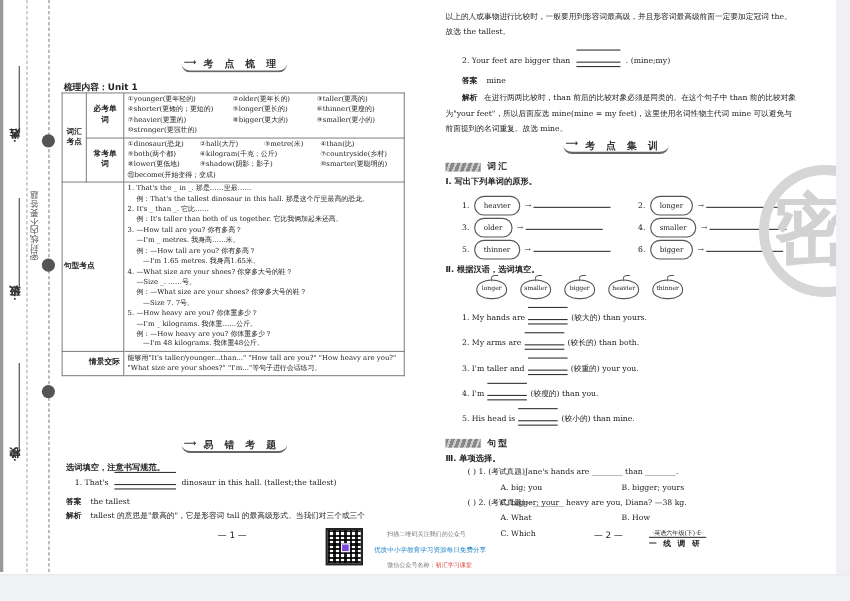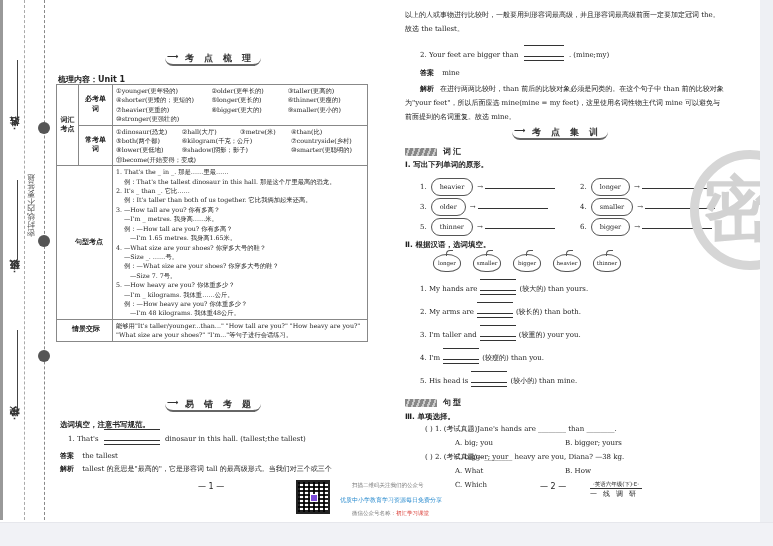--- a/index.html
+++ b/index.html
@@ -60,21 +60,21 @@
       repeating-linear-gradient(90deg, #222 0 2px, #fff 2px 5px);
     background-blend-mode: multiply; border: 2px solid #222; }
   .qr-dot { position: absolute; left: 12px; top: 12px; width: 8px; height: 8px; background: #7b4ad8; border: 1px solid #fff; }
   .promo { position: absolute; left: 340px; font-size: 5.5px; font-family: "DejaVu Sans", sans-serif; white-space: nowrap; }
   .promo.blue { color: #2b8ccf; font-size: 6px; }
   .promo.gray { color: #777; }
   .red { color: #d8322b; }
 
   .brand { position: absolute; left: 590px; top: 481px; text-align: center; font-family: "DejaVu Sans", sans-serif; }
   .brand .top { font-size: 5.5px; border-bottom: 1px solid #333; padding: 0 2px; }
-  .brand .bot { font-size: 7px; font-weight: normal; letter-spacing: 6px; }
+  .brand .bot { font-size: 7px; font-weight: bold; letter-spacing: 6px; }
   .opt { display: inline-block; width: 110px; }
 </style>
 </head>
 <body>
 
 <div class="sheet">
 
   <div class="leftstrip"></div>
   <div class="dash1"></div>
   <div class="dash2"></div>
@@ -124,42 +124,42 @@
           <span style="grid-column: span 2">⑥kilogram(千克；公斤)</span>
           <span>⑦countryside(乡村)</span>
           <span>⑧lower(更低地)</span>
           <span style="grid-column: span 2">⑨shadow(阴影；影子)</span>
           <span>⑩smarter(更聪明的)</span>
           <span style="grid-column: span 4">⑪become(开始变得；变成)</span>
         </div>
       </td>
     </tr>
     <tr>
-      <td class="h1" colspan="2" style="text-align:left;padding-left:18px">句型考点</td>
+      <td class="h1" colspan="2" style="text-align:left;padding-left:1px">句型考点</td>
       <td>
         <div class="sline">1. That's the _ in _.   那是……里最……</div>
         <div class="sline ind1">例：That's the tallest dinosaur in this hall.   那是这个厅里最高的恐龙。</div>
         <div class="sline">2. It's _ than _.   它比……</div>
         <div class="sline ind1">例：It's taller than both of us together.   它比我俩加起来还高。</div>
         <div class="sline">3. —How tall are you?   你有多高？</div>
         <div class="sline ind1">—I'm _ metres.   我身高……米。</div>
         <div class="sline ind1">例：—How tall are you?   你有多高？</div>
         <div class="sline ind2">—I'm 1.65 metres.   我身高1.65米。</div>
         <div class="sline">4. —What size are your shoes?   你穿多大号的鞋？</div>
         <div class="sline ind1">—Size _.   ……号。</div>
         <div class="sline ind1">例：—What size are your shoes?   你穿多大号的鞋？</div>
         <div class="sline ind2">—Size 7.   7号。</div>
         <div class="sline">5. —How heavy are you?   你体重多少？</div>
         <div class="sline ind1">—I'm _ kilograms.   我体重……公斤。</div>
         <div class="sline ind1">例：—How heavy are you?   你体重多少？</div>
         <div class="sline ind2">—I'm 48 kilograms.   我体重48公斤。</div>
       </td>
     </tr>
     <tr>
-      <td class="h1" colspan="2" style="text-align:center;padding-left:6px">情景交际</td>
+      <td class="h1" colspan="2" style="text-align:right;padding-left:6px">情景交际</td>
       <td>能够用"It's taller/younger...than..." "How tall are you?" "How heavy are you?" "What size are your shoes?" "I'm..."等句子进行会话练习。</td>
     </tr>
   </tbody>
     </table>
 
   <div class="banner" style="left:165px;top:398px">易错考题</div>
   <div class="qhead" style="left:60px;top:420px">选词填空，注意书写规范。</div>
   <div class="body-text" style="left:68px;top:432px">
     <span>1. That's</span>
     <span class="blank dbl" style="width:56px"></span>

